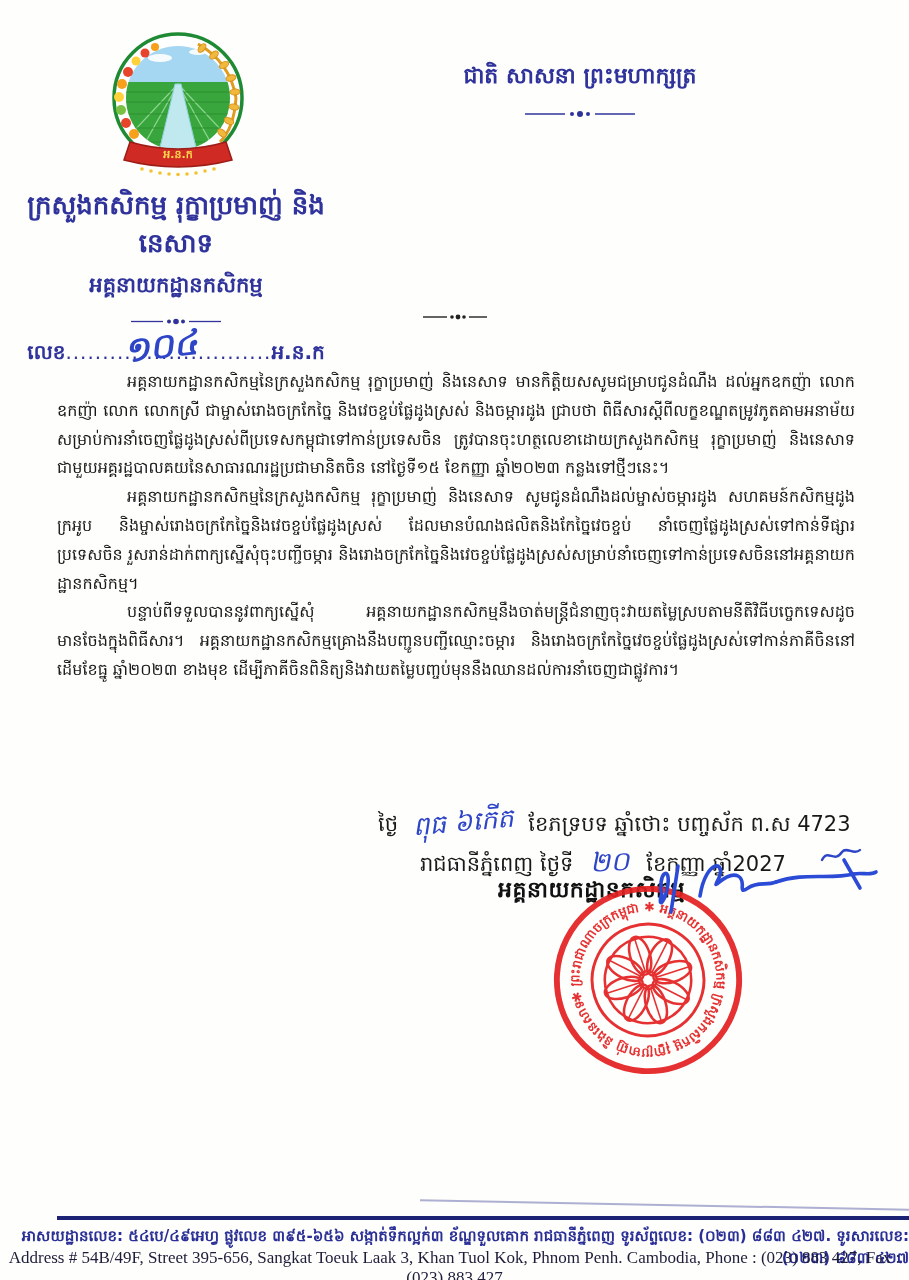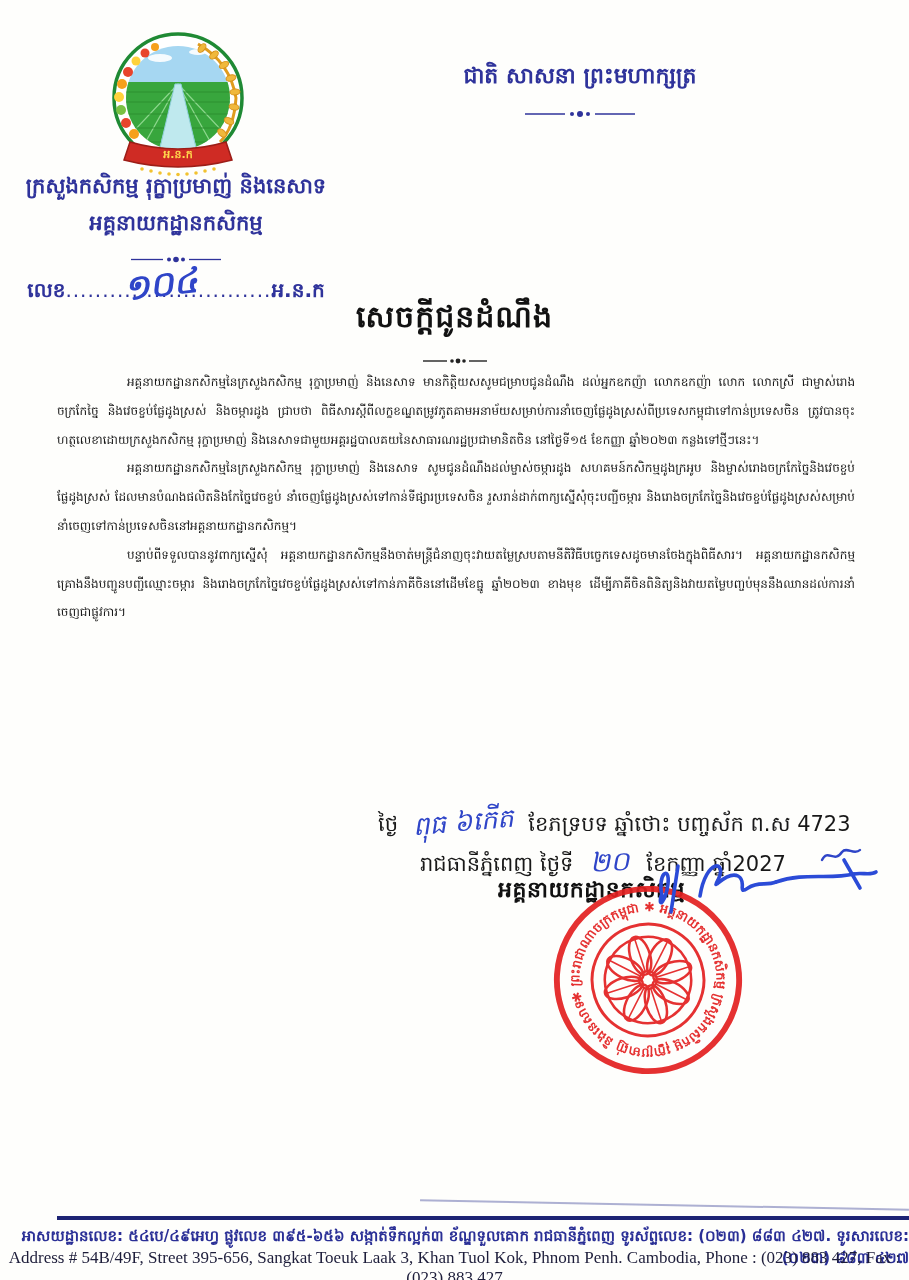--- a/index.html
+++ b/index.html
@@ -12,35 +12,35 @@
 
   
   .logo { position:absolute; left:98px; top:28px; width:160px; height:150px; }
   .kingdom { position:absolute; left:330px; top:38px; width:500px; text-align:center; }
   .kingdom .l1 { font-size:31px; font-weight:bold; color:#2f339b; letter-spacing:.5px; }
   .kingdom .l2 { font-size:22px; font-weight:bold; color:#2f339b; margin-top:24px; }
   .orn { display:block; margin:14px auto 0; }
 
   
   .ministry { position:absolute; left:6px; top:172px; width:340px; text-align:center; color:#2f339b; }
-  .ministry .m1 { font-size:21px; font-weight:bold; }
+  .ministry .m1 { font-size:26px; font-weight:bold;margin-top:17px; }
   .ministry .m2 { font-size:21px; font-weight:bold; margin-top:6px; }
   .refline { margin-top:12px; font-size:20px; font-weight:bold; color:#2f339b; position:relative; }
   .refline .dots { letter-spacing:1px; font-weight:normal; }
   .hw { font-style:italic; color:#2f45c8; }
   .ref-hw { position:absolute; left:118px; top:-14px; font-size:34px; transform:rotate(-7deg); font-weight:bold; }
 
   
   .title-block { position:absolute; left:0; top:298px; width:909px; text-align:center; }
   .title-block h1 { font-size:30px; font-weight:bold; color:#121212; letter-spacing:1px; }
 
   
   .body-text { position:absolute; left:57px; top:368px; width:798px; }
   .body-text p {
-    font-size:12px; line-height:28.8px; text-align:justify;
+    font-size:16px; line-height:28.8px; text-align:justify;
     text-indent:70px; color:#181818;
   }
 
   
   .date1 { position:absolute; left:378px; top:806px; font-size:21px; color:#181818; }
   .date1 .hw { font-size:26px; display:inline-block; transform:rotate(-5deg); margin:0 8px; }
   .date2 { position:absolute; left:420px; top:845px; font-size:21px; color:#181818; }
   .date2 .hw { font-size:27px; display:inline-block; transform:rotate(-3deg); margin:0 10px; }
   .signer { position:absolute; left:498px; top:876px; font-size:22px; font-weight:bold; color:#111; letter-spacing:.5px; }
   .flourish { position:absolute; left:820px; top:846px; }
@@ -149,21 +149,20 @@
         <circle cx="52" cy="5.5" r="2" fill="#2f339b"></circle>
       <line x1="58" y1="5.5" x2="90" y2="5.5" stroke="#2f339b" stroke-width="1.3"></line>
     </svg>
     <div class="refline">
       <span>លេខ</span><span class="dots">..................</span><span class="dots">..........</span><span>អ.ន.ក</span>
       <span class="hw ref-hw">១០៤</span>
     </div>
   </div>
 
   <div class="title-block">
-    <h1>សេចក្តីជូនដំណឹង</h1>
     <svg class="orn" width="64" height="10">
       <line x1="0" y1="5" x2="24" y2="5" stroke="#222" stroke-width="1.4"></line>
       <circle cx="29" cy="5" r="1.8" fill="#222"></circle>
         <circle cx="35" cy="5" r="2.4" fill="#222"></circle>
         <circle cx="41" cy="5" r="1.8" fill="#222"></circle>
       <line x1="46" y1="5" x2="64" y2="5" stroke="#222" stroke-width="1.4"></line>
     </svg>
   </div>
 
   <div class="body-text">

